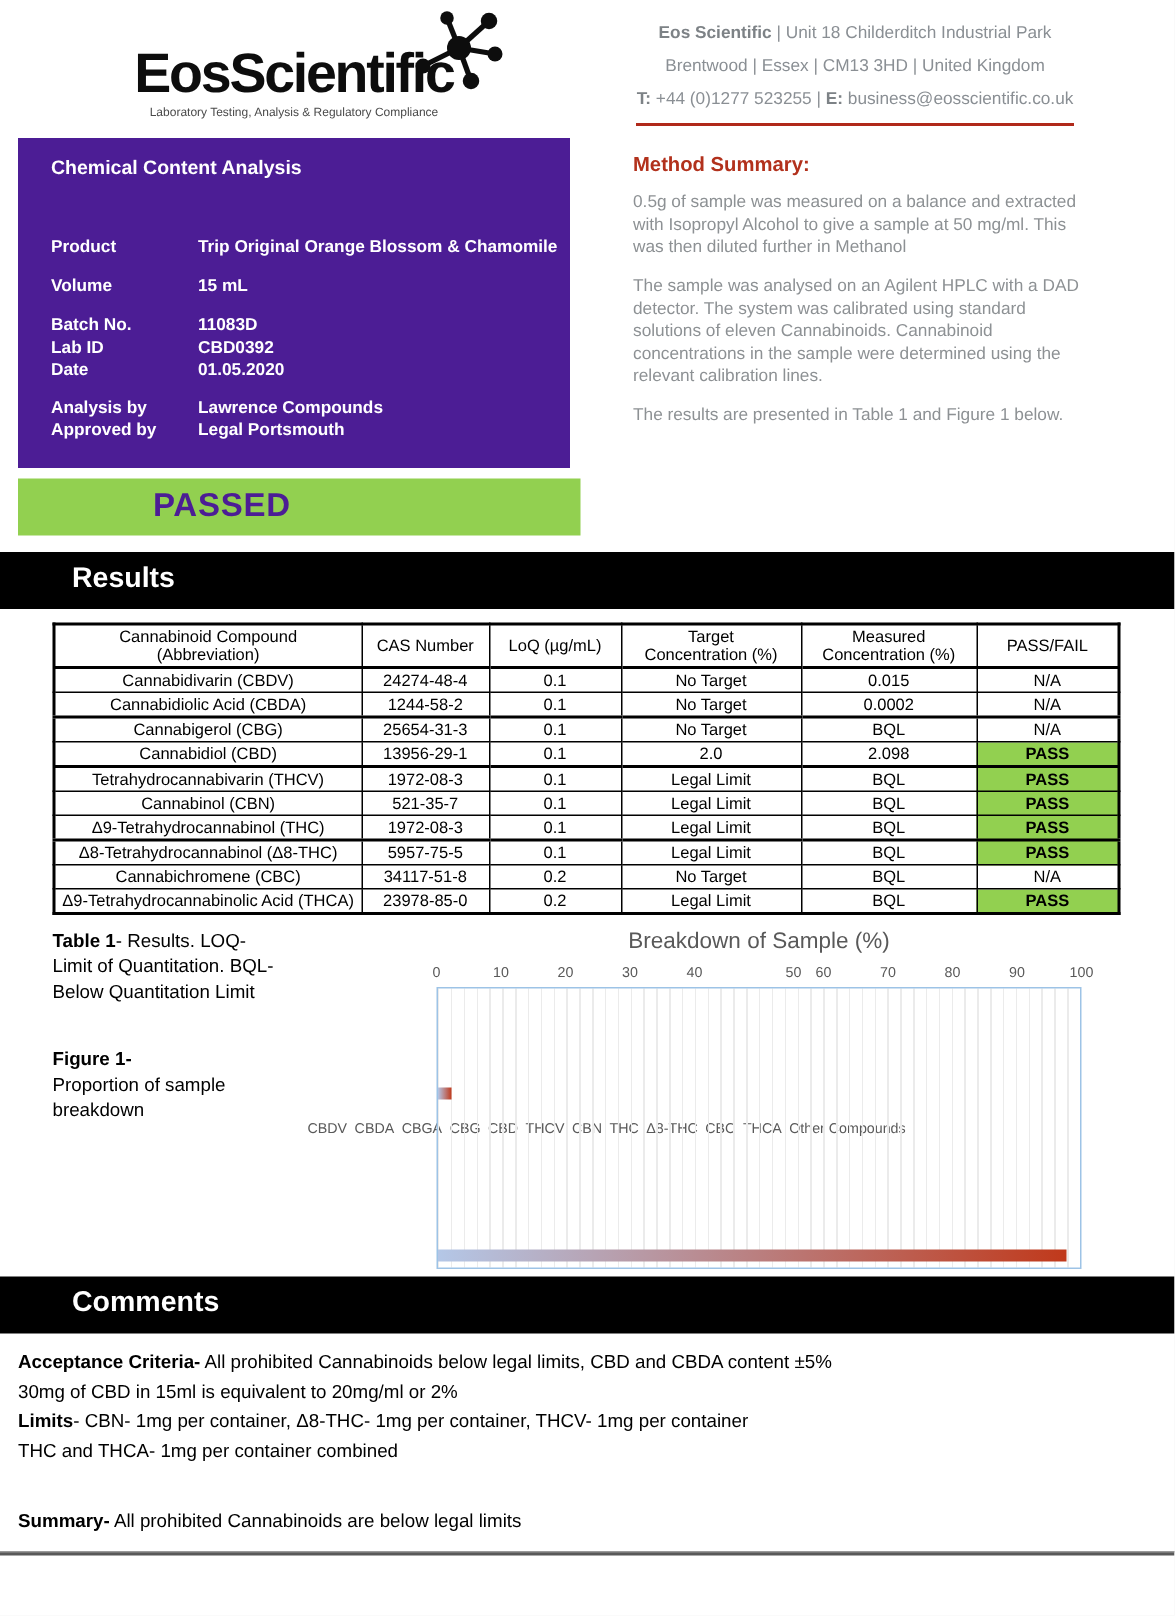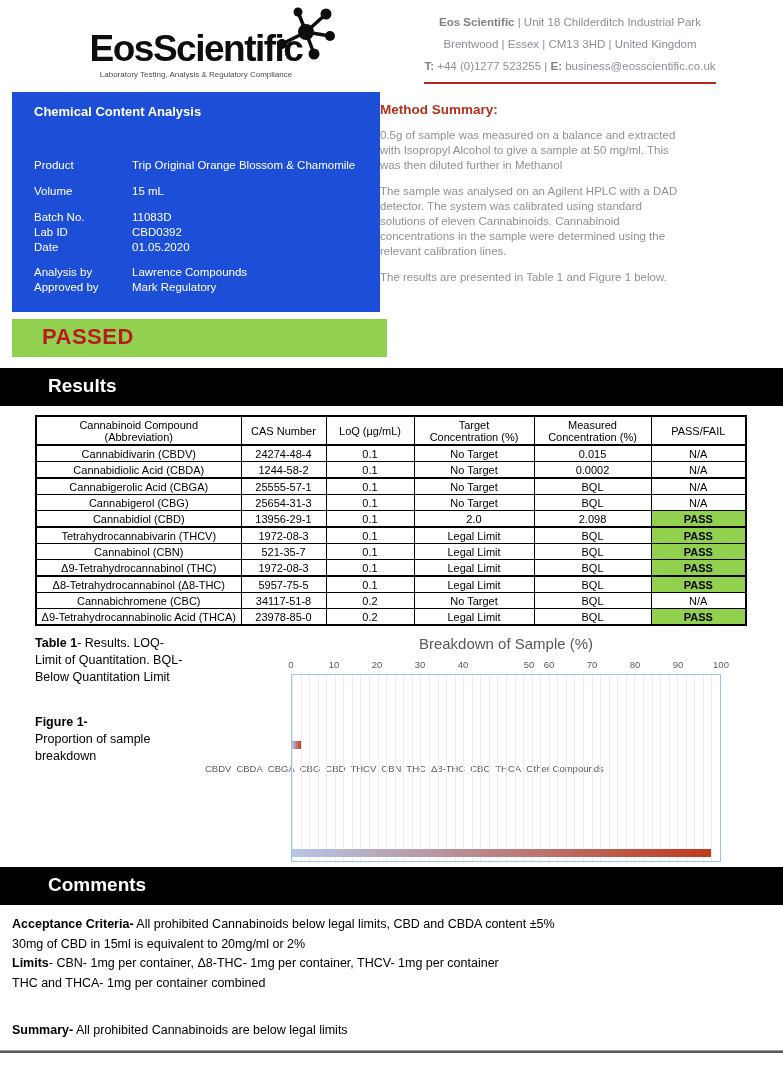--- a/index.html
+++ b/index.html
@@ -13,31 +13,31 @@
   .logo-tagline { font-size:8px; color:#4a4a4a; margin-top:3px; }
   .molecule { position:absolute; top:0; right:52px; }
   .contact-block { width:312px; margin-left:22px; padding-top:12px; font-size:11.5px; color:#8a8f94; text-align:center; }
   .contact-line { margin-bottom:10px; }
   .contact-line b { color:#7d8286; }
   .contact-rule { border-top:2px solid #b0291a; margin:2px auto 0 auto; width:292px; }
 
   
   .mid-row { display:flex; margin-top:8px; }
   .left-col { margin-left:12px; width:368px; }
-  .info-box { background:#1d4ed8; color:#fff; height:220px; padding:12px 0 0 22px; }
+  .info-box { background:#4c1d95; color:#fff; height:220px; padding:12px 0 0 22px; }
   .info-title { font-weight:bold; font-size:13px; }
-  .info-row { display:flex; font-size:11.5px; font-weight:normal; margin-top:3px; }
+  .info-row { display:flex; font-size:11.5px; font-weight:bold; margin-top:3px; }
   .info-row:nth-child(1) { margin-top:40px; }
   .info-row:nth-child(2) { margin-top:14px; }
   .info-row:nth-child(3) { margin-top:14px; }
   .info-row:nth-child(6) { margin-top:13px; }
   .info-label { width:98px; flex-shrink:0; }
   .info-value { flex:1; padding-right:4px; }
-  .passed-banner { margin-top:7px; background:#92d050; color:#b91c1c; font-size:22px; font-weight:bold; letter-spacing:0.5px; padding:5px 0 7px 30px; width:375px; }
-  .right-col { width:300px; }
+  .passed-banner { margin-top:7px; background:#92d050; color:#4c1d95; font-size:22px; font-weight:bold; letter-spacing:0.5px; padding:5px 0 7px 90px; width:375px; }
+  .right-col { margin-left:42px; width:300px; }
   .method-title { color:#b2311c; font-weight:bold; font-size:13.5px; margin-top:10px; }
   .method-para { color:#8d9194; font-size:11.5px; line-height:15px; margin-top:11px; }
 
   
   .section-band { background:#000000; color:#fff; font-size:19px; font-weight:bold; padding:7px 0 9px 48px; margin-top:11px; }
 
   
   .results-table { border-collapse:collapse; margin:9px 0 0 35px; width:710px; font-size:11px; color:#000; border:2px solid #000; table-layout:fixed; }
   .results-table th, .results-table td { border:1px solid #000; text-align:center; padding:1.5px 2px; }
   .results-table th { font-weight:normal; white-space:pre-line; border-bottom-width:2px; }
@@ -125,21 +125,21 @@
             <div class="info-row">
               <span class="info-label">Date</span>
               <span class="info-value">01.05.2020</span>
             </div>
             <div class="info-row">
               <span class="info-label">Analysis by</span>
               <span class="info-value">Lawrence Compounds</span>
             </div>
             <div class="info-row">
               <span class="info-label">Approved by</span>
-              <span class="info-value">Mark Regulatory</span>
+              <span class="info-value">Legal Portsmouth</span>
             </div>
           </div>
       </div>
       <div class="passed-banner">PASSED</div>
     </div>
     <div class="right-col">
       <div class="method-title">Method Summary:</div>
       <div id="method-paragraphs">
           <div class="method-para">0.5g of sample was measured on a balance and extracted with Isopropyl Alcohol to give a sample at 50 mg/ml. This was then diluted further in Methanol</div>
           <div class="method-para">The sample was analysed on an Agilent HPLC with a DAD detector. The system was calibrated using standard solutions of eleven Cannabinoids. Cannabinoid concentrations in the sample were determined using the relevant calibration lines.</div>
@@ -172,28 +172,20 @@
           <td>No Target</td>
           <td>0.015</td>
           <td>N/A</td>
         </tr>
         <tr class="group-end">
           <td>Cannabidiolic Acid (CBDA)</td>
           <td>1244-58-2</td>
           <td>0.1</td>
           <td>No Target</td>
           <td>0.0002</td>
-          <td>N/A</td>
-        </tr>
-        <tr>
-          <td>Cannabigerolic Acid (CBGA)</td>
-          <td>25555-57-1</td>
-          <td>0.1</td>
-          <td>No Target</td>
-          <td>BQL</td>
           <td>N/A</td>
         </tr>
         <tr>
           <td>Cannabigerol (CBG)</td>
           <td>25654-31-3</td>
           <td>0.1</td>
           <td>No Target</td>
           <td>BQL</td>
           <td>N/A</td>
         </tr>

